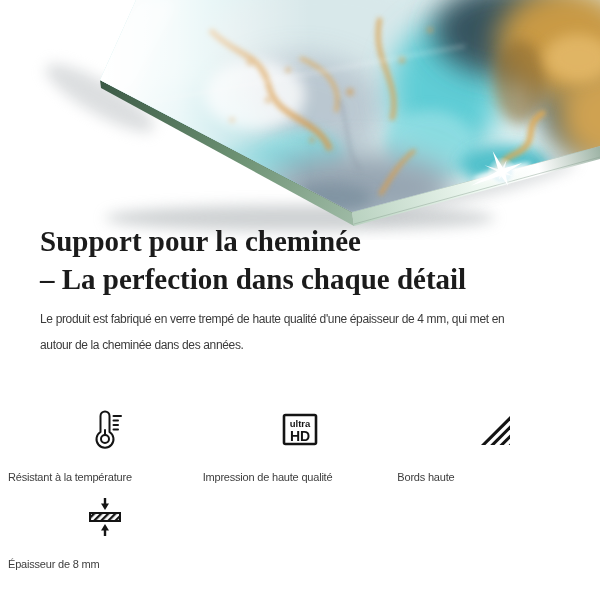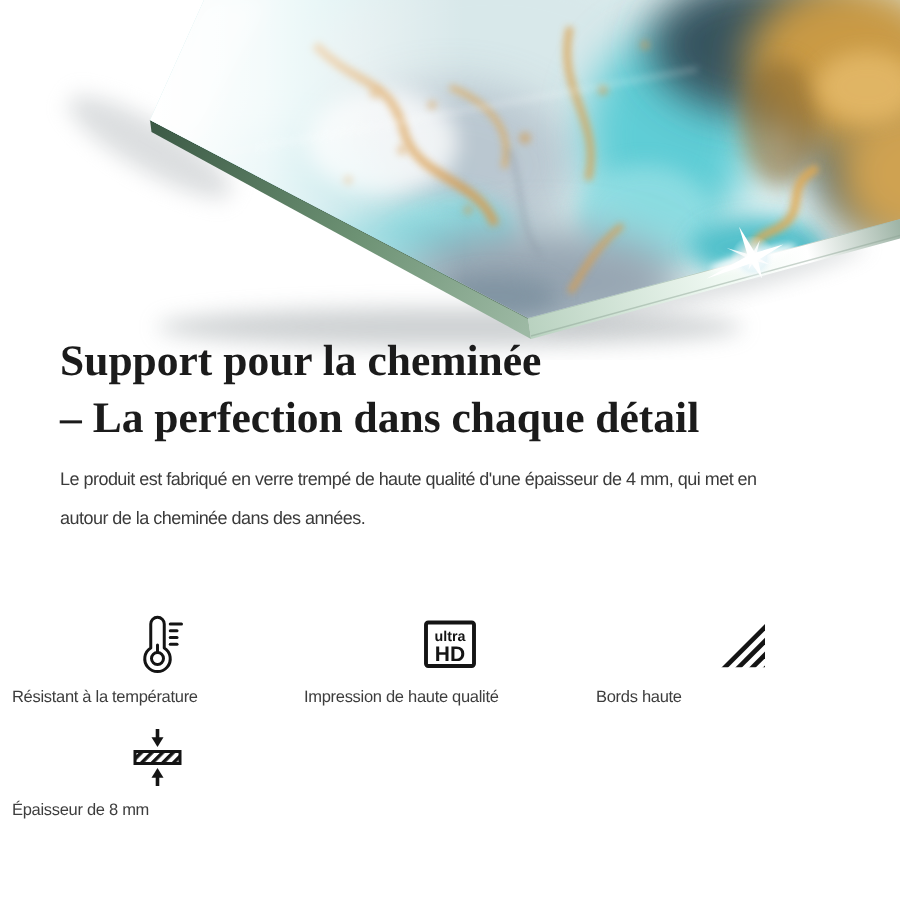--- a/index.html
+++ b/index.html
@@ -10,21 +10,21 @@
          font-family:"Liberation Serif", serif;font-size:29px;line-height:38px;
          color:#1b1b1b;font-weight:400;}
   .title span{display:block;font-weight:bold;}
   .desc{position:absolute;left:40px;top:306px;width:556px;
         font-size:12px;line-height:26px;letter-spacing:-0.35px;color:#3b3b3b;}
   .desc div{white-space:nowrap;}
   .features{position:absolute;left:8px;right:8px;top:400px;
             display:grid;grid-template-columns:repeat(3,1fr);row-gap:4px;}
   .feature{display:flex;flex-direction:column;}
   .icon-box{height:52px;display:flex;align-items:flex-end;justify-content:center;}
-  .feature .label{margin-top:7px;font-size:11px;letter-spacing:-0.2px;color:#3d3d3d;}
+  .feature .label{margin-top:19px;font-size:11px;letter-spacing:-0.2px;color:#3d3d3d;}
   .icon-svg{display:block;}
   .hidden-defs{position:absolute;width:0;height:0;overflow:hidden;}
 </style>
 </head>
 <body>
 
 <div class="page">
 
   <svg class="hero" viewBox="0 0 600 240" aria-hidden="true">
     <defs>

